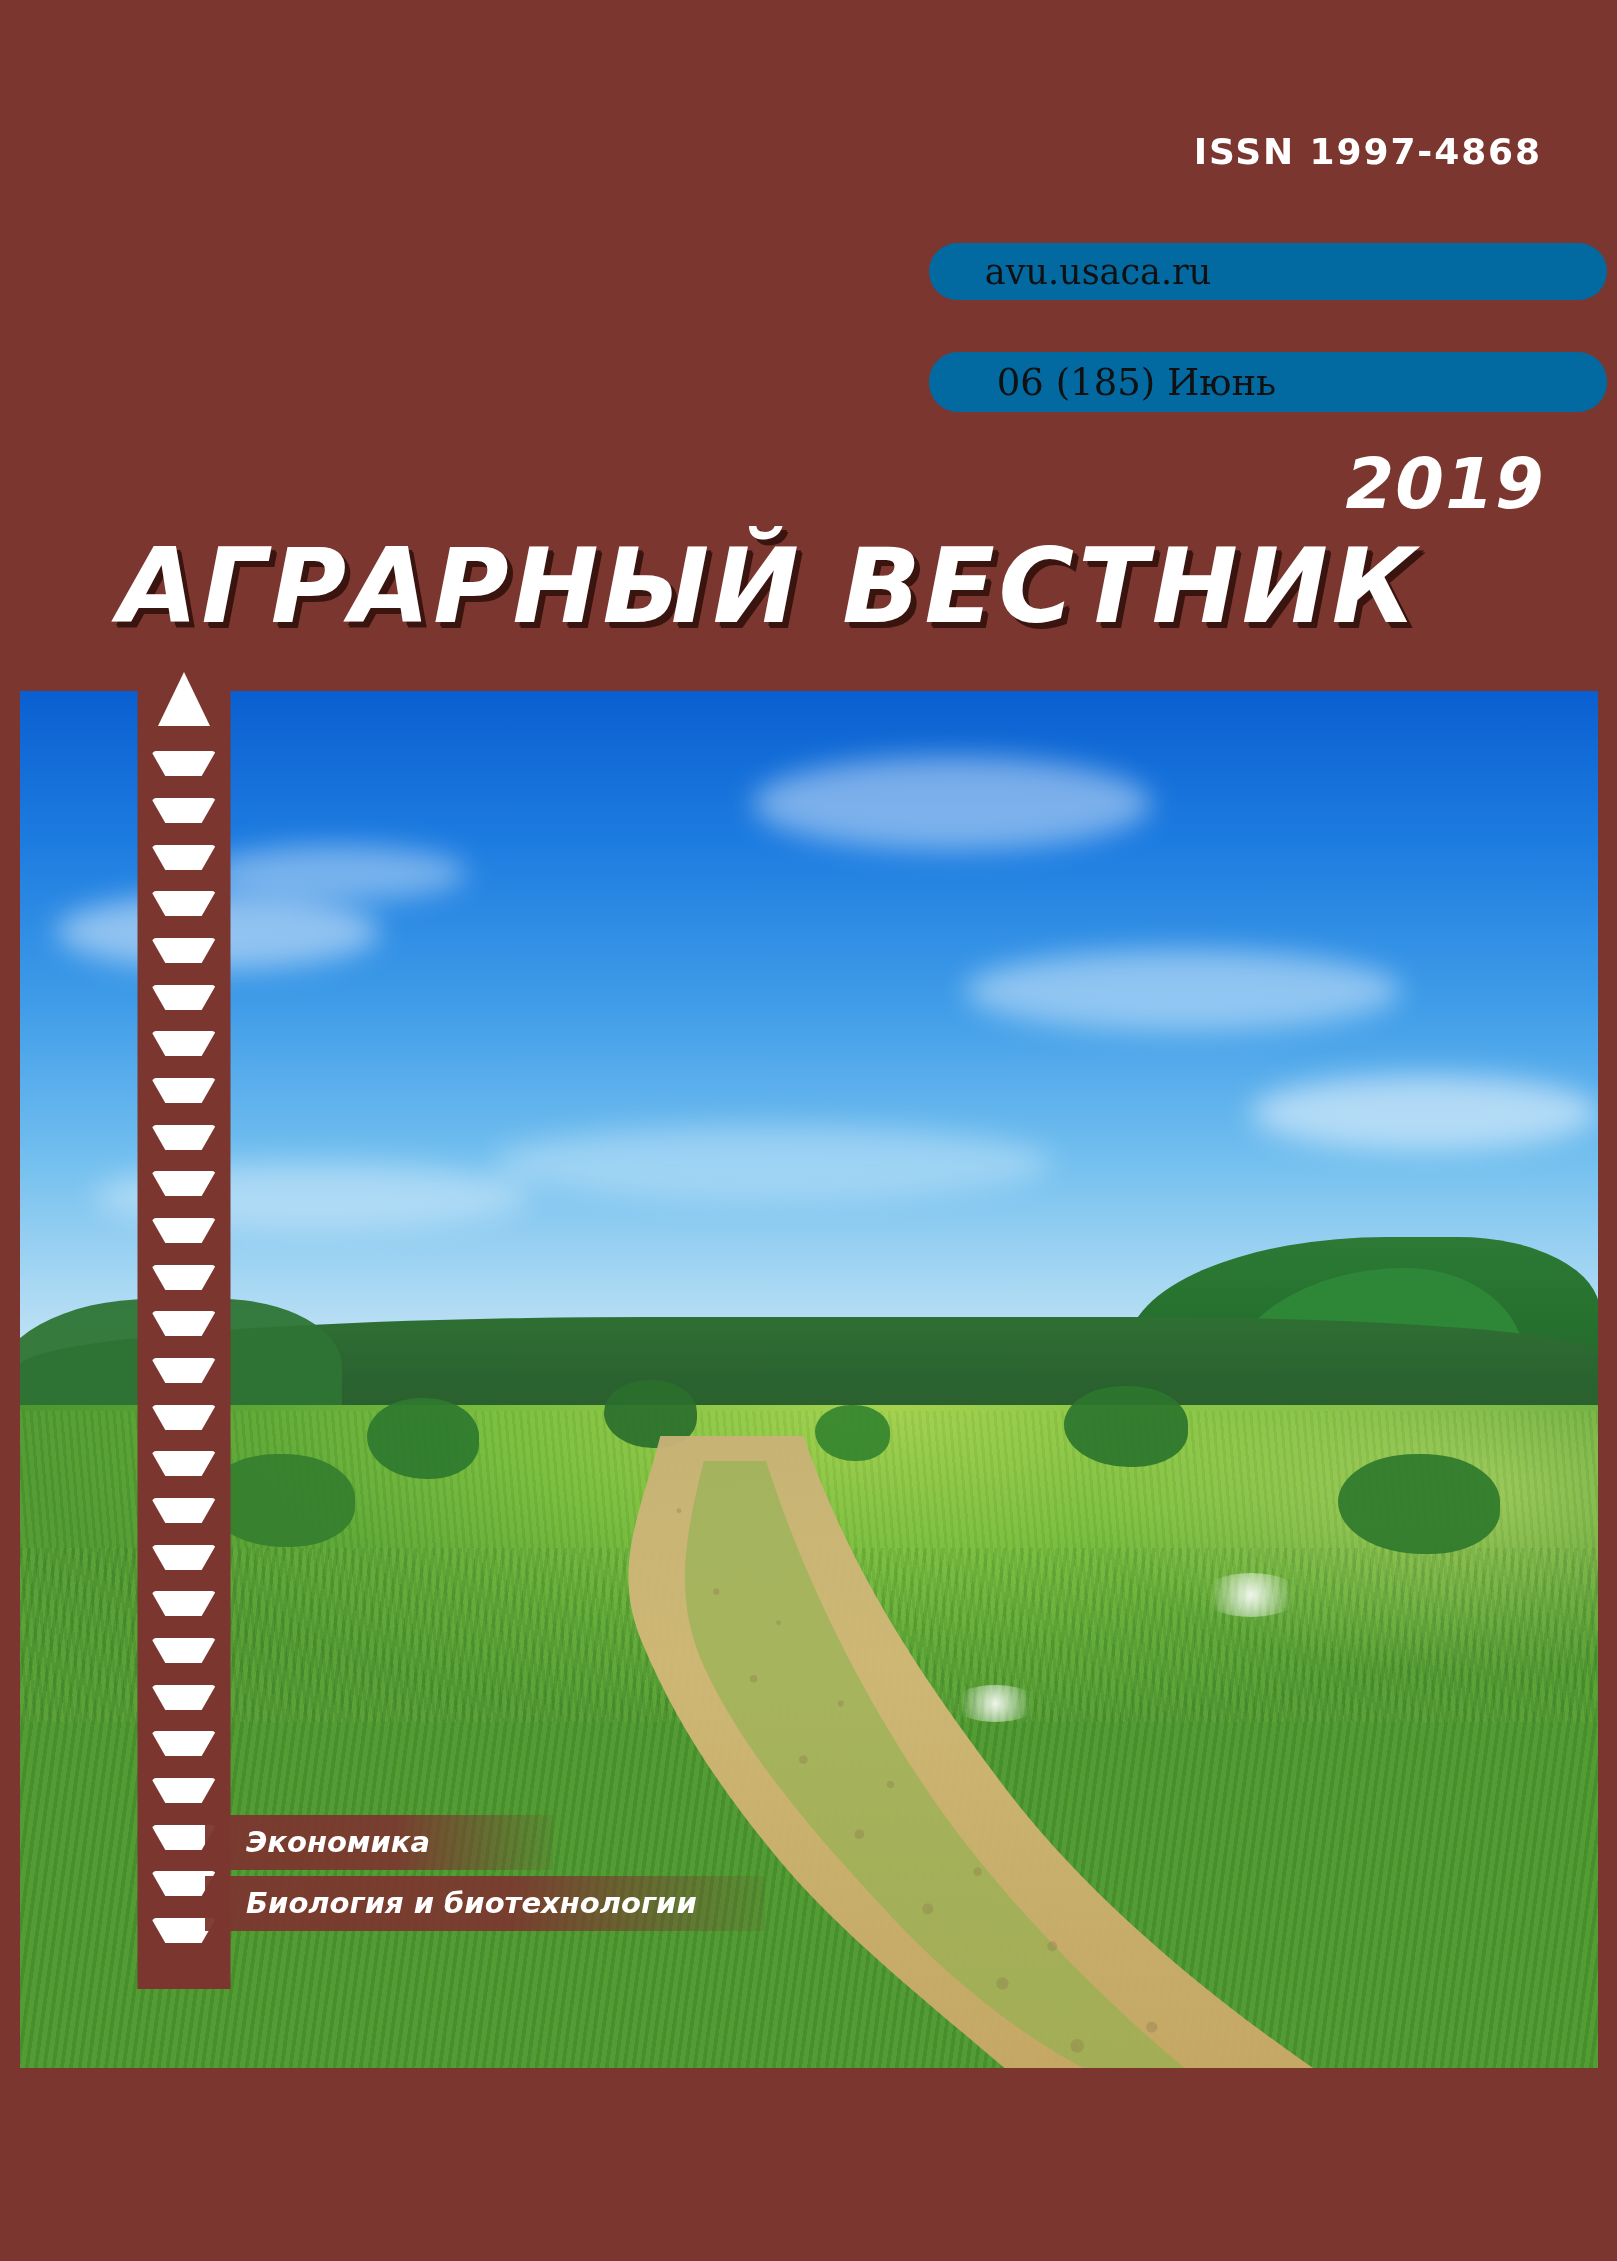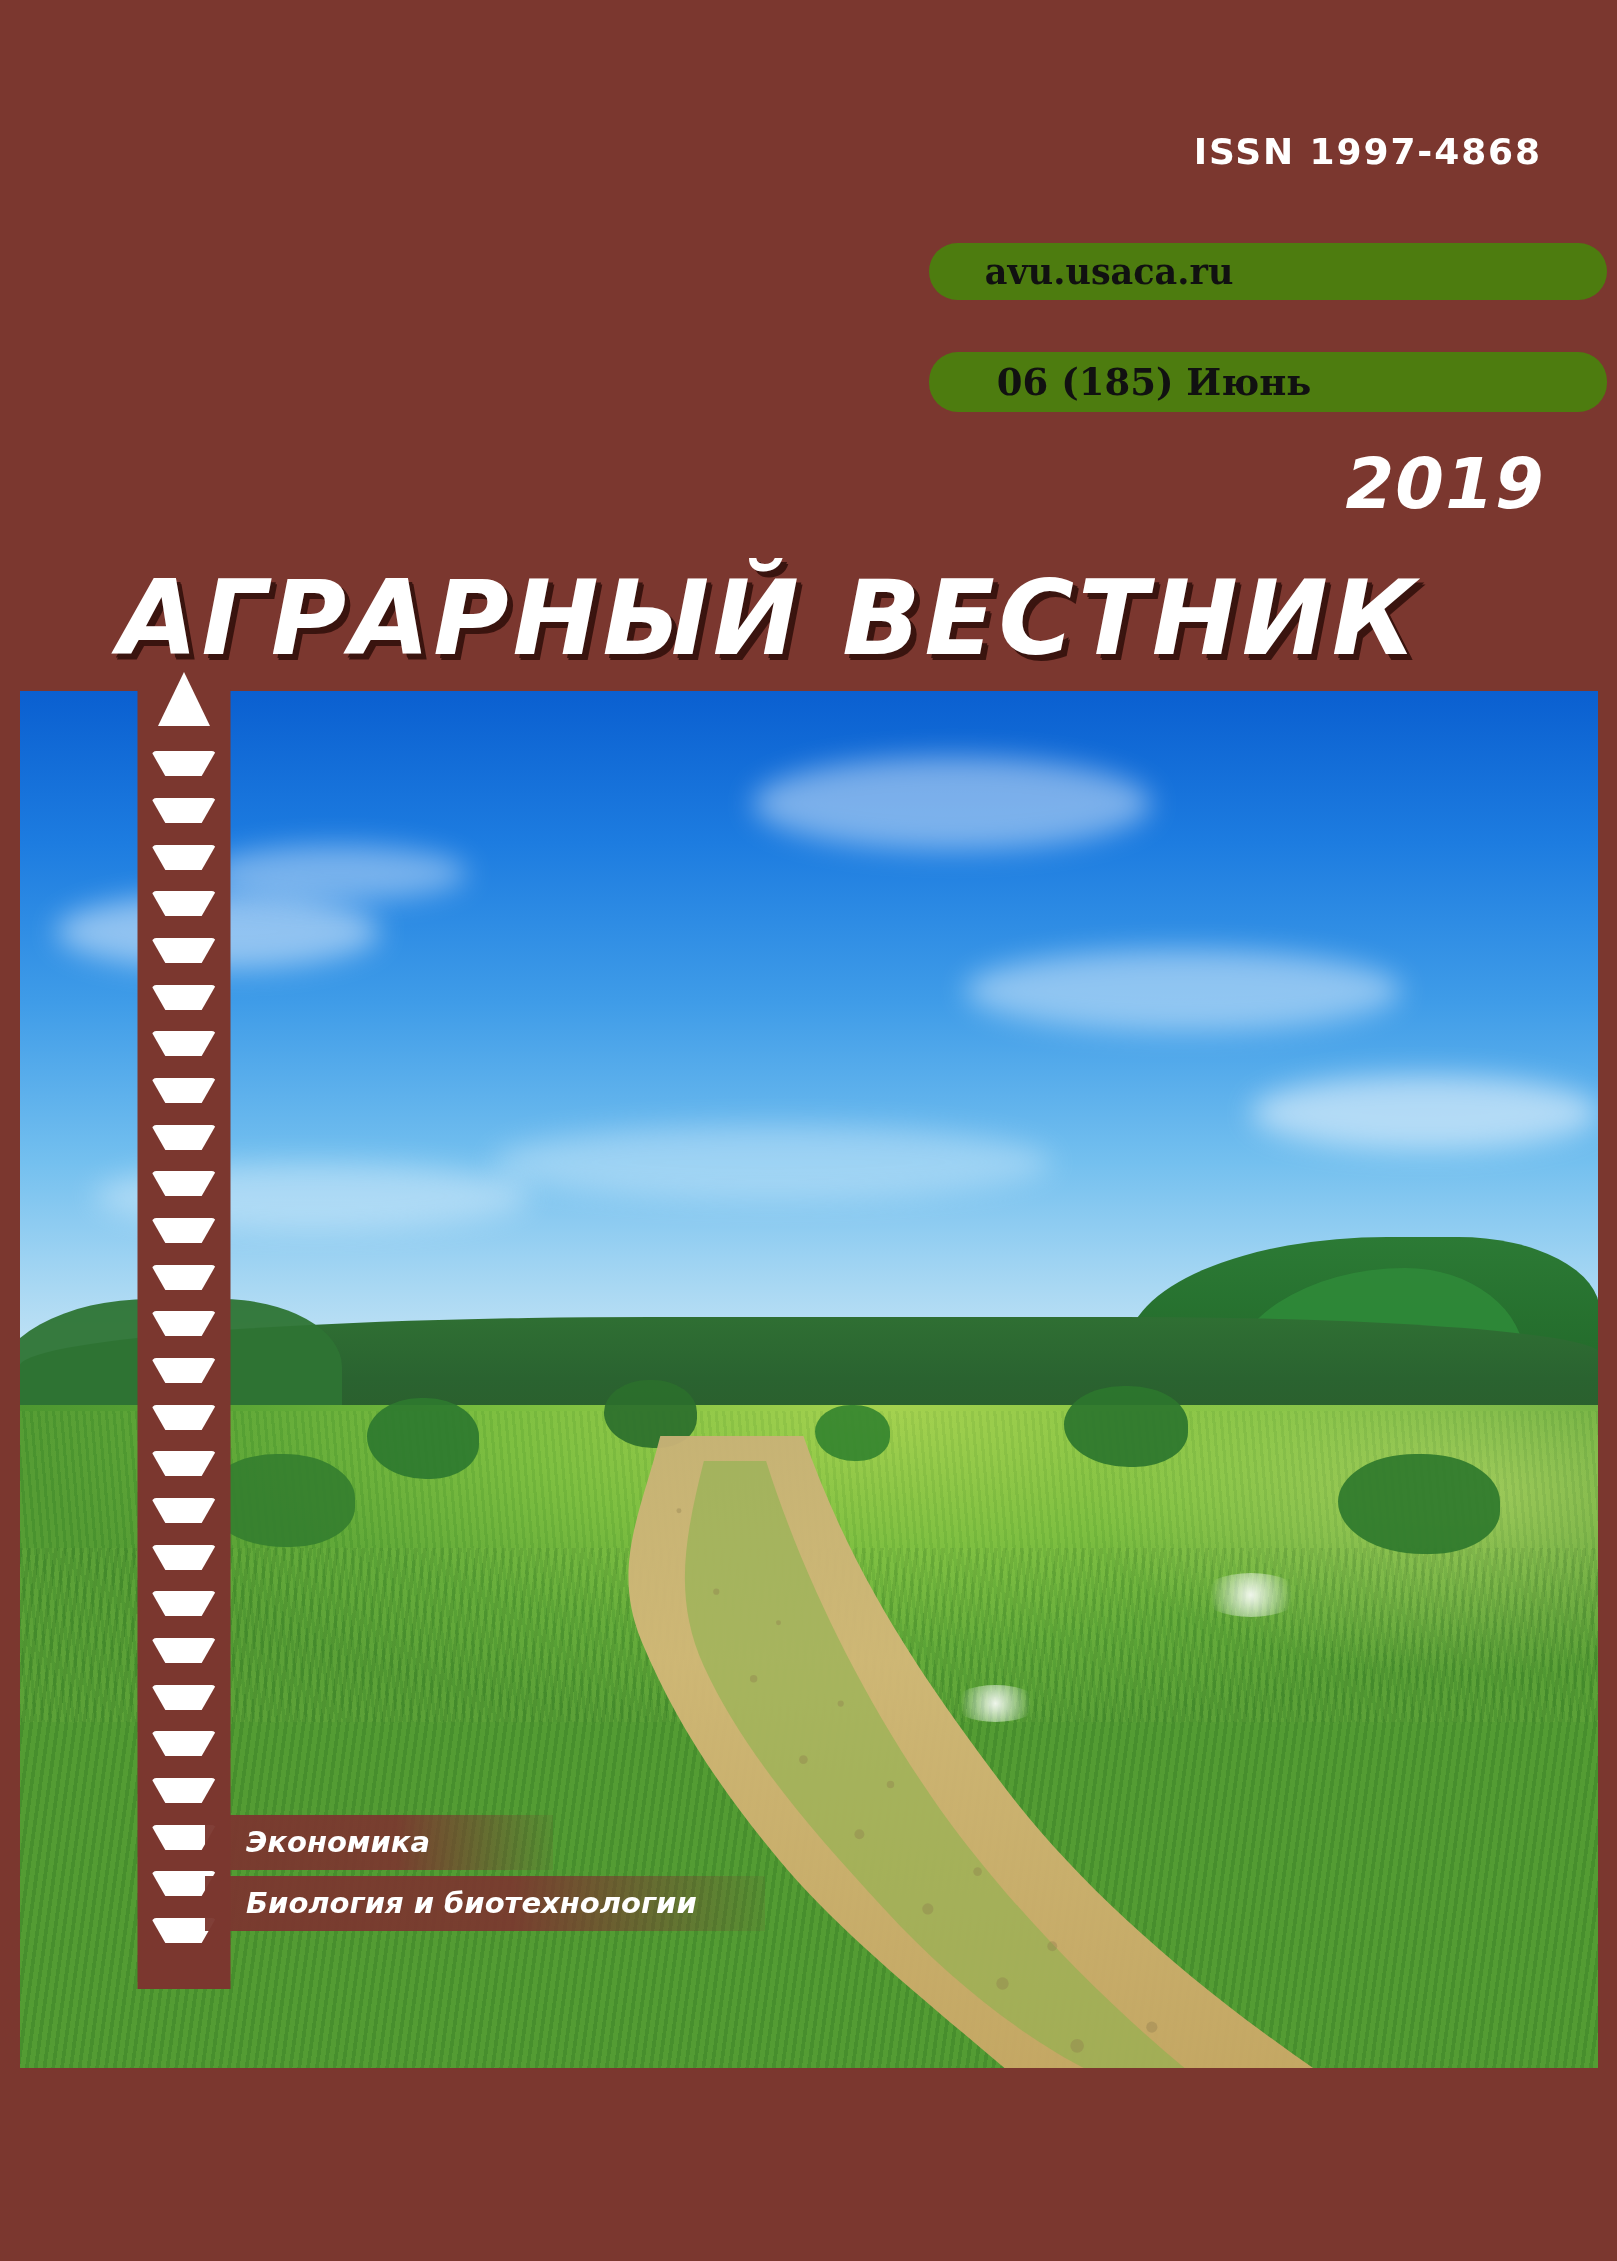--- a/index.html
+++ b/index.html
@@ -42,28 +42,28 @@
     font-weight: bold;
     font-size: 36px;
     letter-spacing: 1.9px;
     z-index: 10;
     white-space: nowrap;
   }
 
   
   .pill {
     position: absolute;
-    background: #4d7c0f;
+    background: #0369a1;
     border-radius: 29px;
     display: flex;
     align-items: center;
     justify-content: center;
     color: #111111;
     font-family: "DejaVu Serif", serif;
-    font-weight: bold;
+    font-weight: normal;
     z-index: 10;
   }
   .pill-site {
     right: 11.2px;
     top: 243px;
     width: 622px;
     height: 57px;
     font-size: 35px;
     padding-left: 0;
     justify-content: flex-start;
@@ -105,21 +105,21 @@
     font-size: 32px;
     letter-spacing: 1.2px;
     z-index: 10;
     white-space: nowrap;
   }
 
   
   .title-line1 {
     position: absolute;
     left: 118px;
-    top: 558px;
+    top: 526px;
     color: #ffffff;
     font-family: "DejaVu Sans", sans-serif;
     font-weight: bold;
     font-style: italic;
     font-size: 103px;
     letter-spacing: 3.7px;
     white-space: nowrap;
     z-index: 10;
     text-shadow:
        4.4px 4.4px 0 #3a140f,

